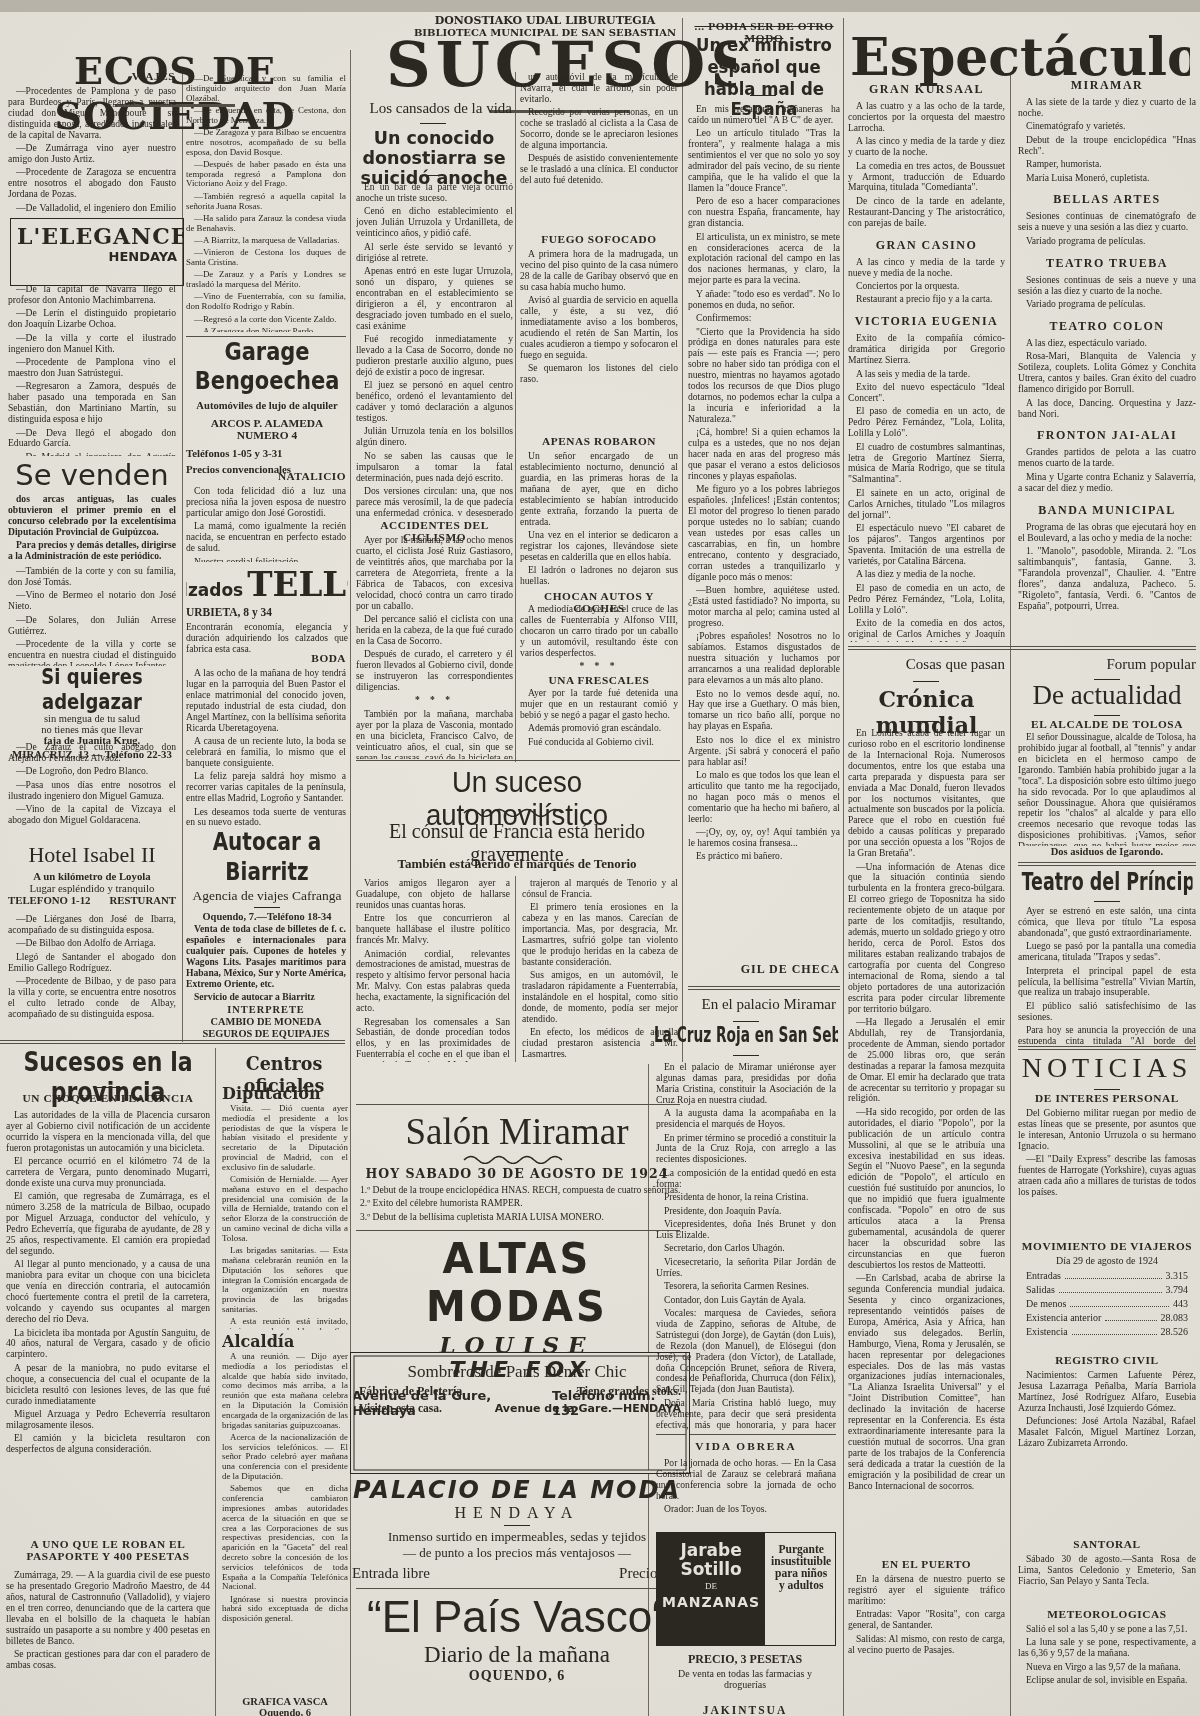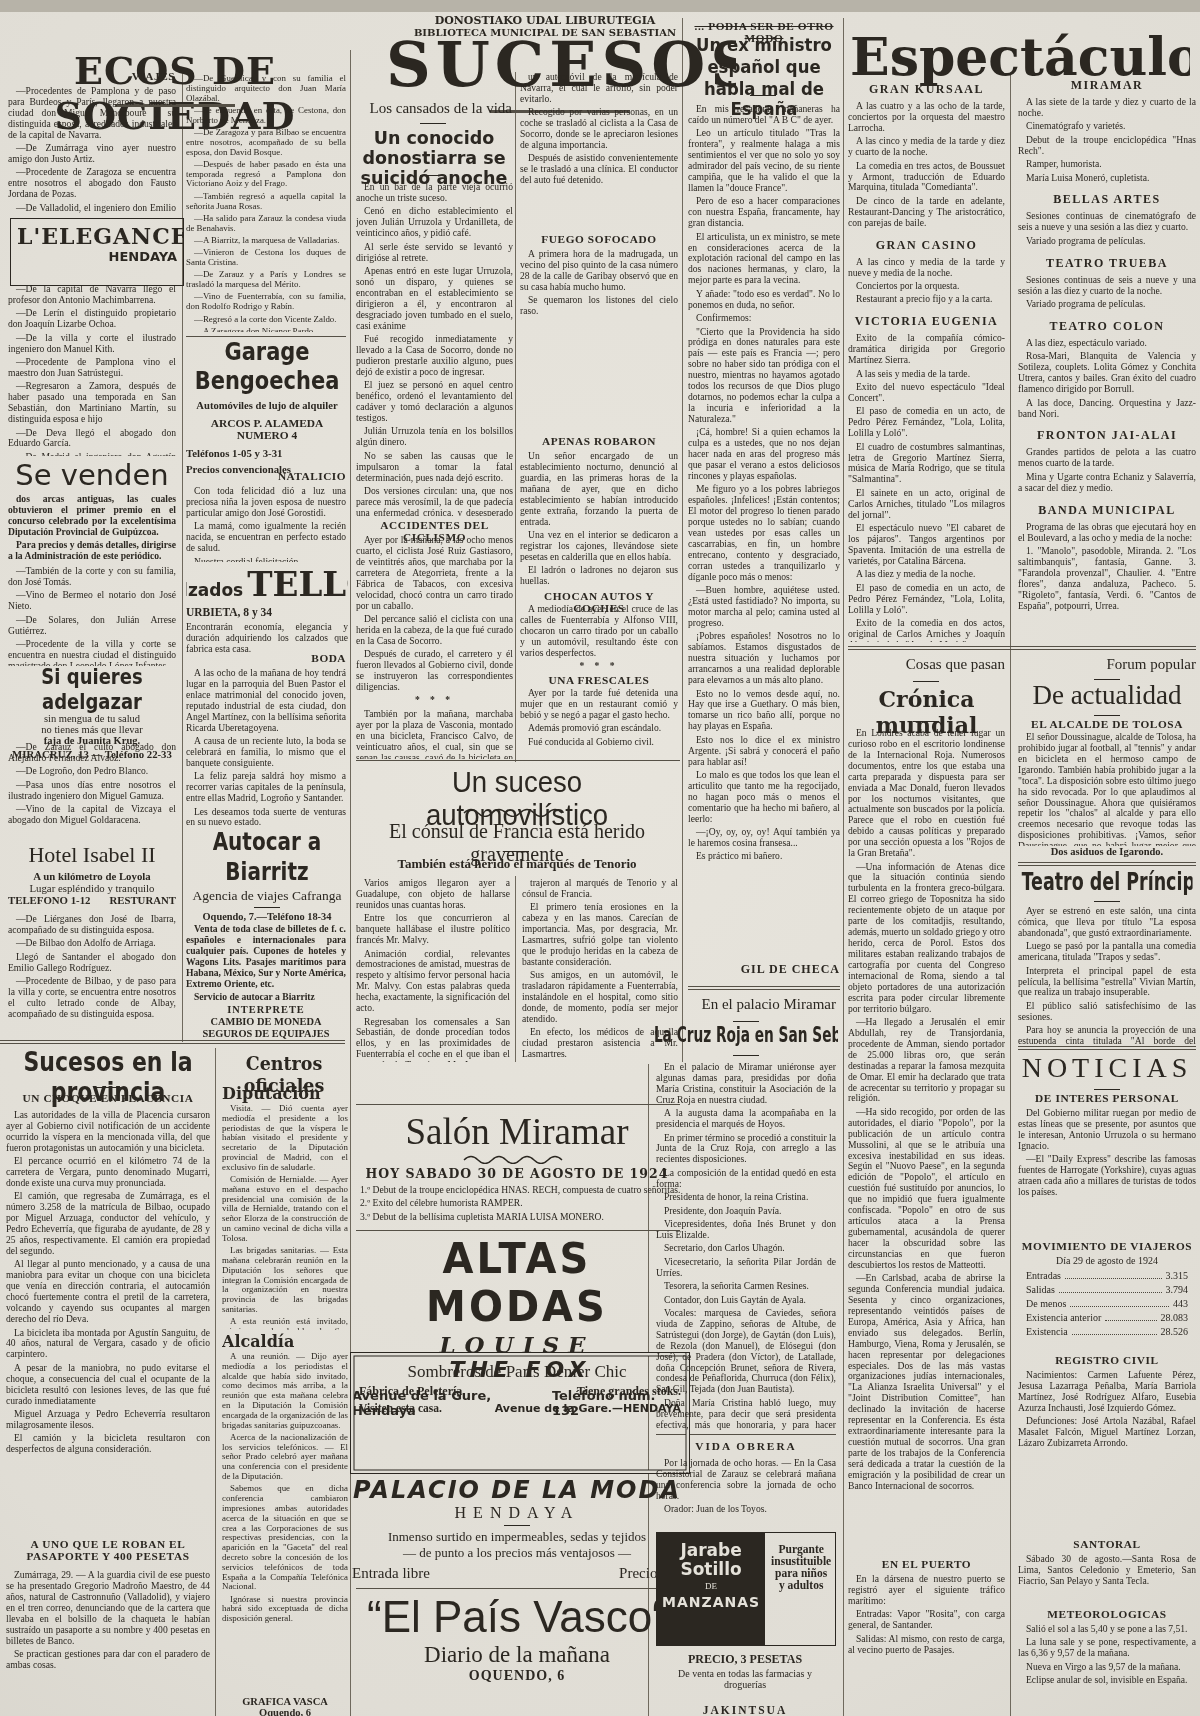--- a/index.html
+++ b/index.html
@@ -250,20 +250,21 @@
     </div>
 
   <div class="blk par" style="left:520px;top:60px;width:158px;height:158px">
       <p>un automóvil de la matrícula de Navarra, el cual le arrolló, sin poder evitarlo.</p>
       <p>Recogido por varias personas, en un coche se trasladó al ciclista a la Casa de Socorro, donde se le apreciaron lesiones de alguna importancia.</p>
       <p>Después de asistido convenientemente se le trasladó a una clínica. El conductor del auto fué detenido.</p>
     </div>
   <div class="blk sc" style="left:520px;top:221px;width:158px">FUEGO SOFOCADO</div>
   <div class="blk par" style="left:520px;top:237px;width:158px;height:182px">
       <p>A primera hora de la madrugada, un vecino del piso quinto de la casa número 28 de la calle de Garibay observó que en su casa había mucho humo.</p>
+      <p>Avisó al guardia de servicio en aquella calle, y éste, a su vez, dió inmediatamente aviso a los bomberos, acudiendo el retén de San Martín, los cuales acudieron a tiempo y sofocaron el fuego en seguida.</p>
       <p>Se quemaron los listones del cielo raso.</p>
     </div>
   <div class="blk sc" style="left:520px;top:423px;width:158px">APENAS ROBARON</div>
   <div class="blk par" style="left:520px;top:439px;width:158px;height:136px">
       <p>Un señor encargado de un establecimiento nocturno, denunció al guardia, en las primeras horas de la mañana de ayer, que en dicho establecimiento se habían introducido gente extraña, forzando la puerta de entrada.</p>
       <p>Una vez en el interior se dedicaron a registrar los cajones, llevándose siete pesetas en calderilla que en ellos había.</p>
       <p>El ladrón o ladrones no dejaron sus huellas.</p>
     </div>
   <div class="blk sc" style="left:520px;top:578px;width:158px">CHOCAN AUTOS Y COCHES</div>
   <div class="blk par" style="left:520px;top:592px;width:158px;height:68px">

